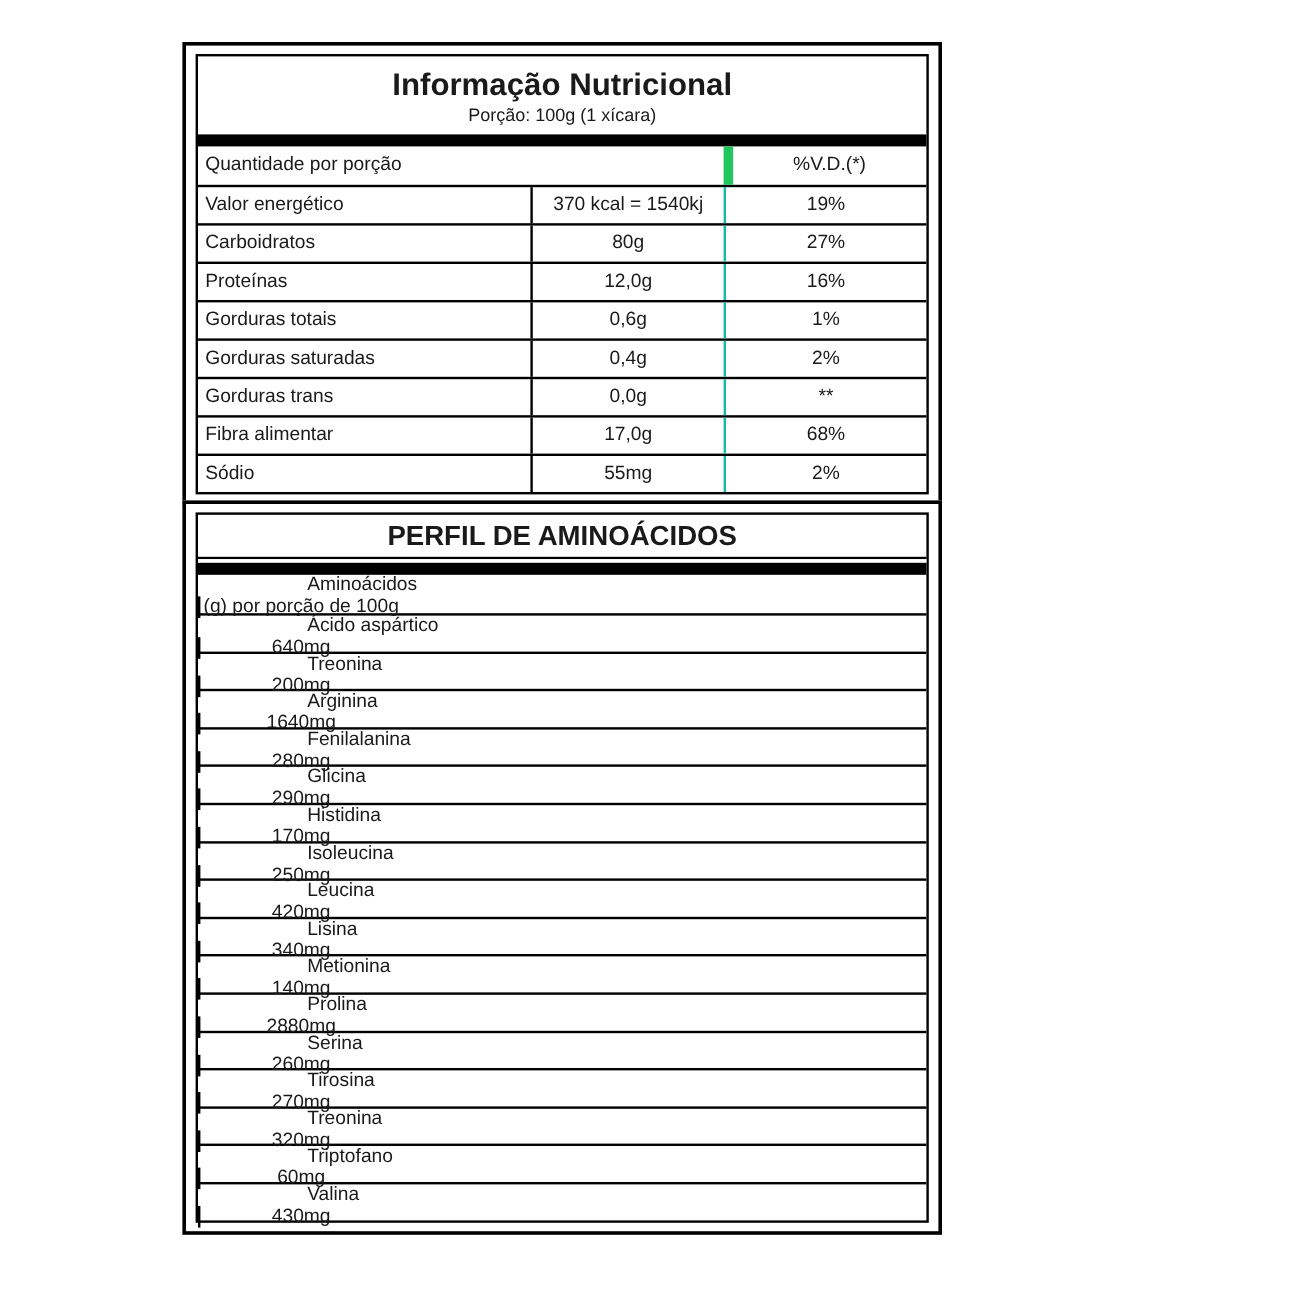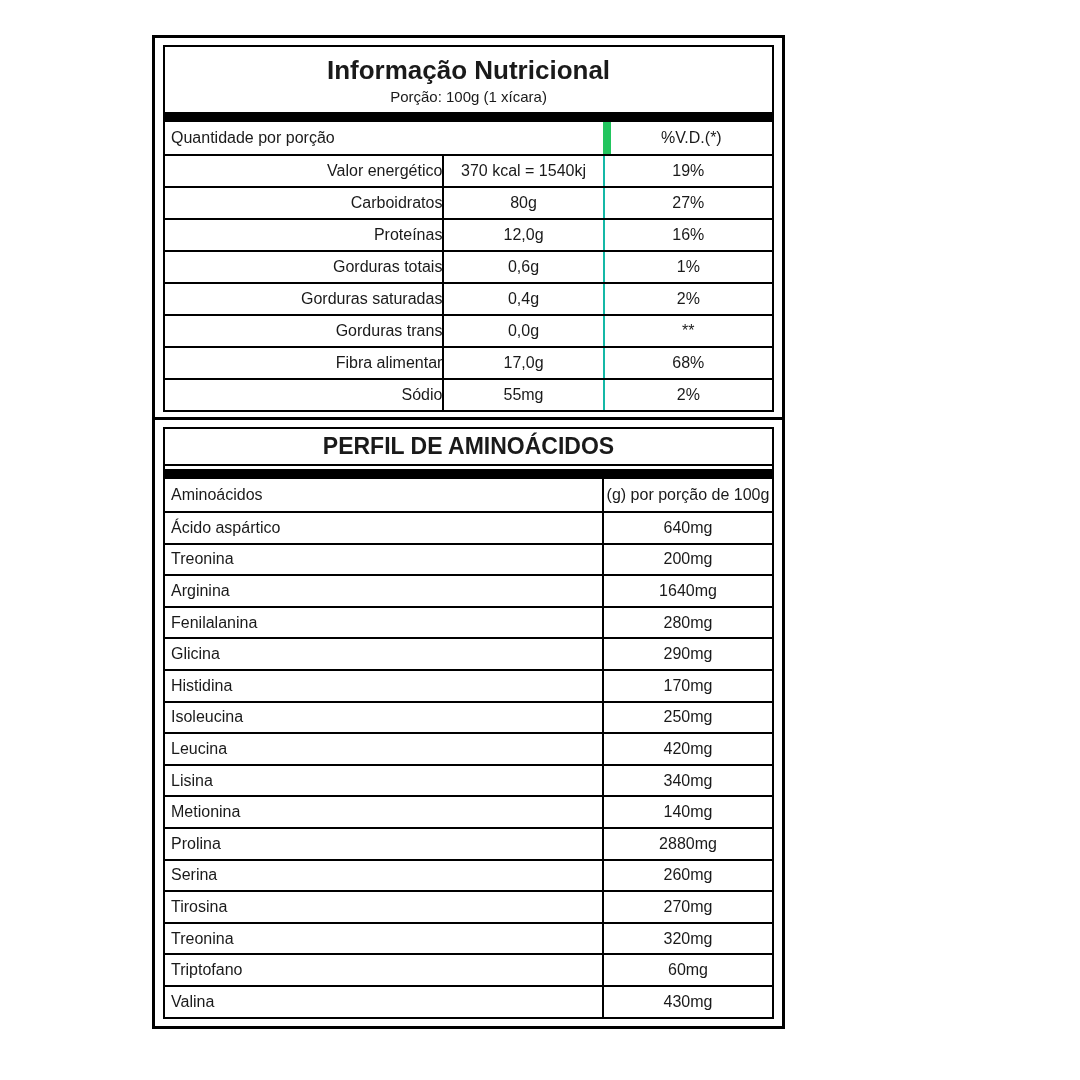--- a/index.html
+++ b/index.html
@@ -39,26 +39,26 @@
   .thick-bar { height: 10px; background: #000000; }
 
   .row { display: flex; align-items: center; font-size: 16px; }
   .row + .row { border-top: 2px solid #000000; }
 
   
   .nt-rows .row { height: 32px; }
   .nt-header { height: 31px; }
   .nt-header .hc1 { width: 72.1%; padding-left: 6px; text-align: left; }
   .nt-header .hc2 { width: 27.9%; text-align: center; border-left: 8px solid #22c55e; align-self: stretch; display: flex; align-items: center; justify-content: center; }
-  .nt-rows .c1 { width: 45.7%; padding-left: 18px; text-align: right; }
+  .nt-rows .c1 { width: 45.7%; padding-left: 6px; text-align: left; }
   .nt-rows .c2 { width: 26.4%; text-align: center; border-left: 2px solid #000000; align-self: stretch; display: flex; align-items: center; justify-content: center; }
   .nt-rows .c3 { width: 27.9%; text-align: center; border-left: 2px solid #14b8a6; align-self: stretch; display: flex; align-items: center; justify-content: center; }
 
   
-  .aa-rows .row { height: 31.6px; }
+  .aa-rows .row { height: 31.6px; flex-direction: column; }
   .aa-rows .a1 { width: 72%; padding-left: 6px; text-align: left; }
   .aa-rows .a2 { width: 28%; text-align: center; border-left: 2px solid #000000; align-self: stretch; display: flex; align-items: center; justify-content: center; }
 </style>
 </head>
 <body>
 
 <div class="page">
 
   <section class="panel panel-nutrition">
     <div class="inner">

